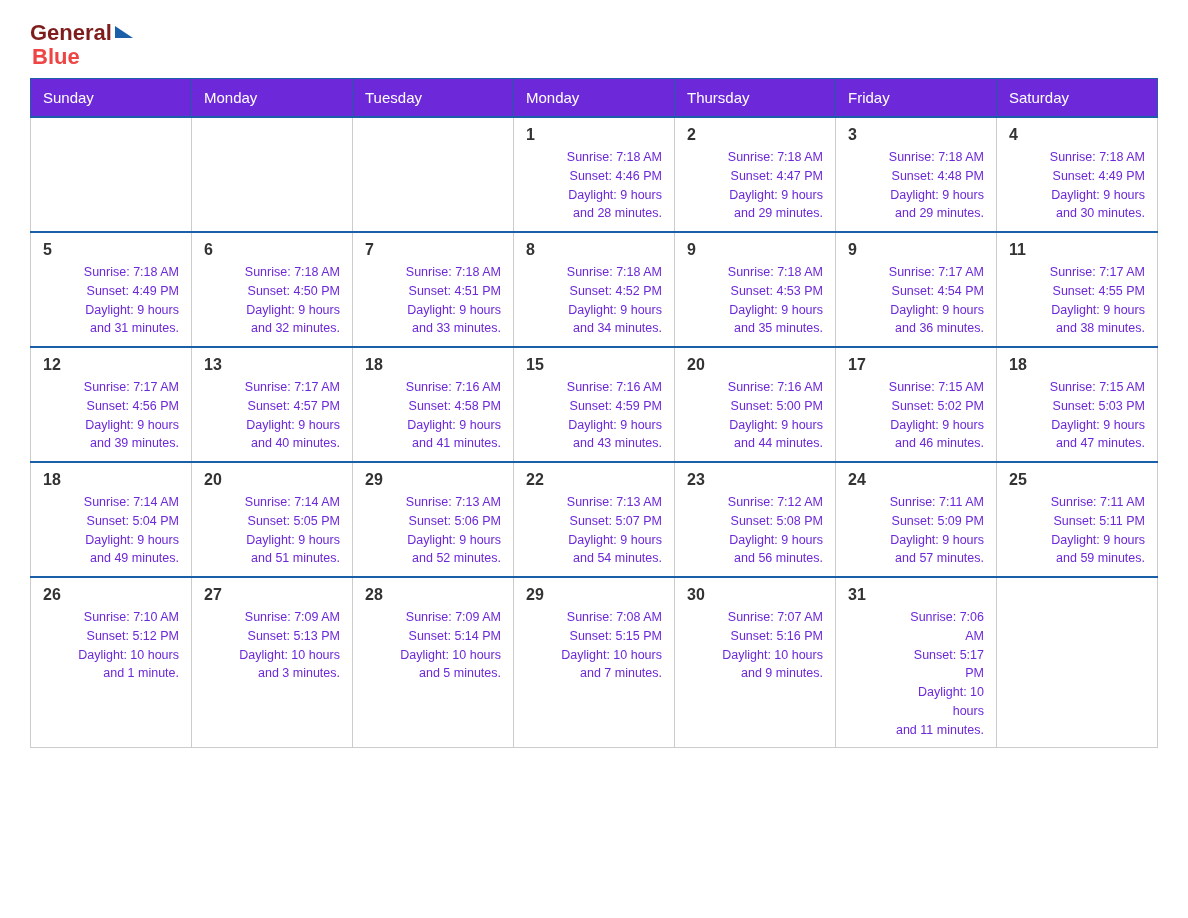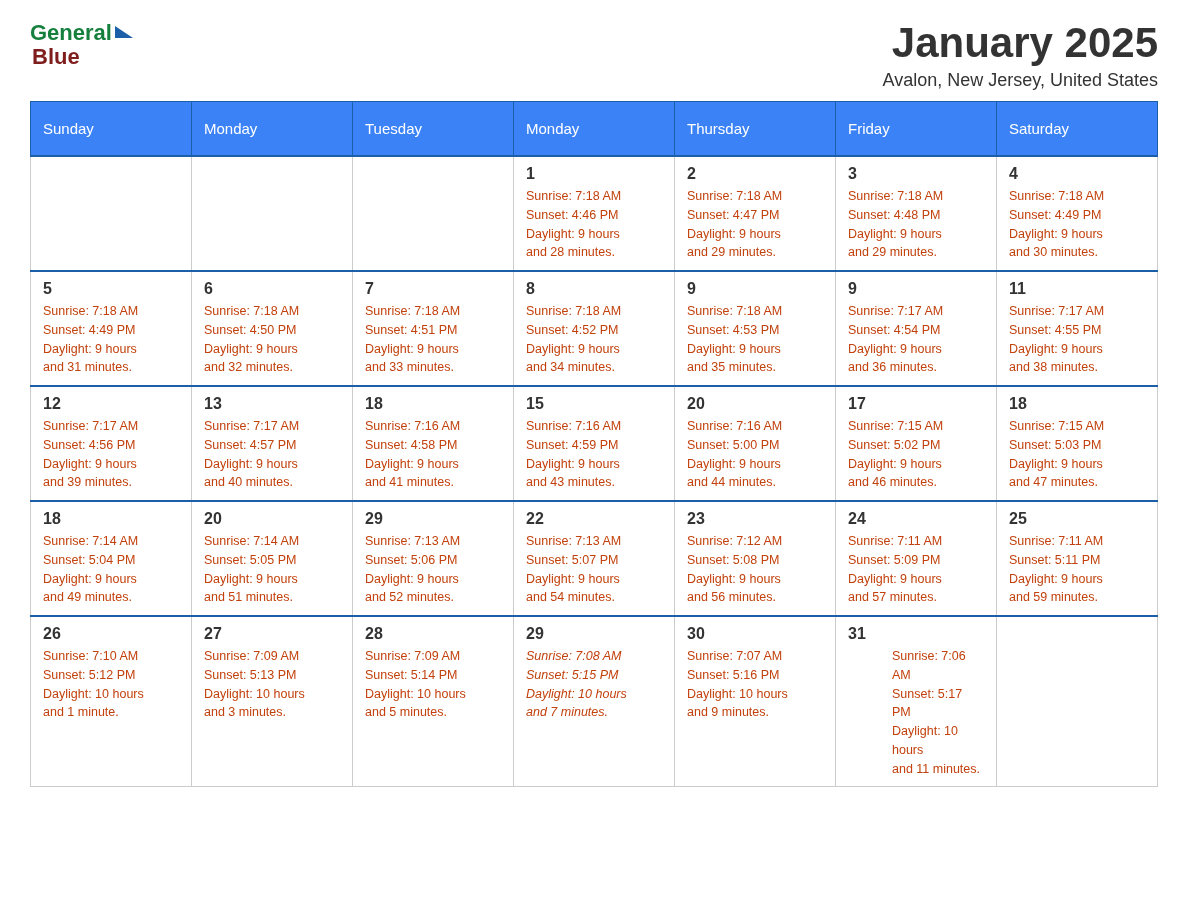--- a/index.html
+++ b/index.html
@@ -13,21 +13,21 @@
     }
     .header {
       display: flex;
       justify-content: space-between;
       align-items: flex-start;
       margin-bottom: 10px;
     }
     .logo-text-general {
       font-size: 22px;
       font-weight: bold;
-      color: #15803d;
+      color: #7f1d1d;
     }
     .title-block {
       text-align: right;
     }
     .title-block h1 {
       font-size: 42px;
       font-weight: bold;
       color: #333;
       line-height: 1.1;
     }
@@ -35,25 +35,25 @@
       font-size: 18px;
       color: #333;
       margin-top: 4px;
     }
     .calendar {
       width: 100%;
       border-collapse: collapse;
       margin-top: 10px;
     }
     .calendar th {
-      background-color: #3b82f6;
+      background-color: #6d28d9;
       color: #fff;
       font-size: 15px;
       font-weight: normal;
-      padding: 18px 12px;
+      padding: 10px 12px;
       text-align: left;
       border: 1px solid #1a5fa8;
     }
     .calendar td {
       vertical-align: top;
       padding: 8px 12px;
       border: 1px solid #ccc;
       width: calc(100% / 7);
       min-height: 90px;
       background: #fff;
@@ -70,22 +70,23 @@
       border-bottom: 1px solid #ccc;
     }
     .day-number {
       font-size: 16px;
       font-weight: bold;
       color: #333;
       margin-bottom: 4px;
     }
     .day-info {
       font-size: 12.5px;
-      color: #c2410c;
+      color: #6d28d9;
       line-height: 1.5;
+      text-align: right;
     }
     .empty-cell {
       background: #fff;
     }
     .logo-wrapper {
       display: flex;
       flex-direction: column;
       align-items: flex-start;
     }
     .logo-row1 {
@@ -98,39 +99,35 @@
       height: 0;
       border-style: solid;
       border-width: 12px 0 0 18px;
       border-color: transparent transparent transparent #1a5fa8;
       margin-left: 3px;
       margin-bottom: 2px;
     }
     .logo-row2 {
       font-size: 22px;
       font-weight: bold;
-      color: #7f1d1d;
+      color: #ef4444;
       margin-left: 2px;
       line-height: 1;
     }
   </style>
 </head>
 <body>
 
 <div class="header">
   <div class="logo-wrapper">
     <div class="logo-row1">
       <span class="logo-text-general">General</span>
       <span class="logo-triangle"></span>
     </div>
     <div class="logo-row2">Blue</div>
-  </div>
-  <div class="title-block">
-    <h1>January 2025</h1>
-    <div class="subtitle">Avalon, New Jersey, United States</div>
   </div>
 </div>
 
 <table class="calendar">
   <thead>
     <tr>
     <th>Sunday</th>
         <th>Monday</th>
         <th>Tuesday</th>
         <th>Monday</th>
@@ -343,21 +340,21 @@
         </td>
         <td>
           <div class="day-number">28</div>
           <div class="day-info" style="white-space: pre-line;">Sunrise: 7:09 AM
 Sunset: 5:14 PM
 Daylight: 10 hours
 and 5 minutes.</div>
         </td>
         <td>
           <div class="day-number">29</div>
-          <div class="day-info" style="white-space: pre-line; font-style: italic;">Sunrise: 7:08 AM
+          <div class="day-info" style="white-space: pre-line;">Sunrise: 7:08 AM
 Sunset: 5:15 PM
 Daylight: 10 hours
 and 7 minutes.</div>
         </td>
         <td>
           <div class="day-number">30</div>
           <div class="day-info" style="white-space: pre-line;">Sunrise: 7:07 AM
 Sunset: 5:16 PM
 Daylight: 10 hours
 and 9 minutes.</div>

